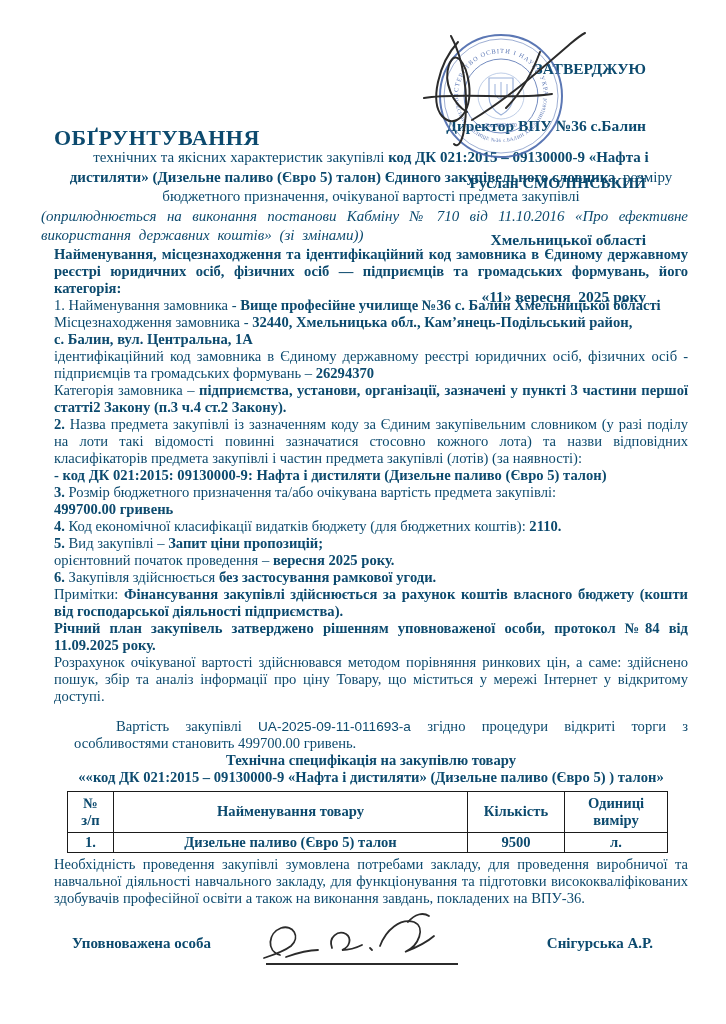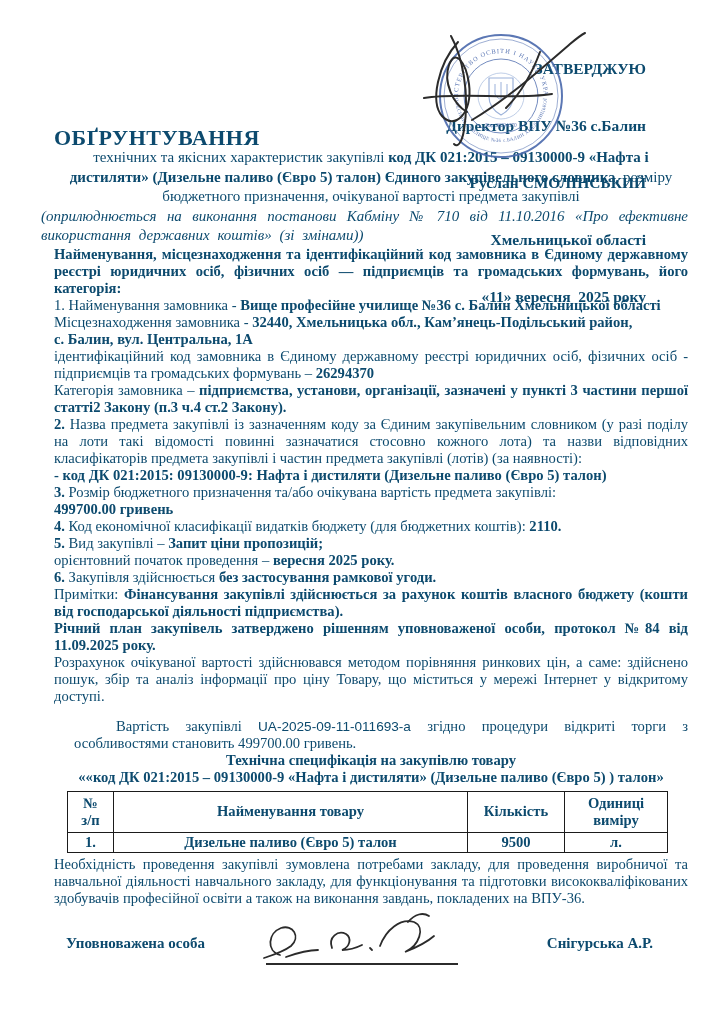--- a/index.html
+++ b/index.html
@@ -28,21 +28,21 @@
   .i{font-style:italic;}
   .sans{font-family:"Liberation Sans",sans-serif;font-size:13.6px;}
   
   table.spec{border-collapse:collapse;margin:5px 0 0 13px;width:600px;table-layout:fixed;}
   .spec th,.spec td{border:1.7px solid #1b1b1b;text-align:center;font-weight:700;font-family:"Liberation Serif",serif;}
   .spec th{font-size:14.6px;line-height:17px;white-space:pre-line;padding:3px 2px;}
   .spec td{font-size:14.6px;padding:1px 2px;}
   .closing{margin-top:3px;}
   
   .footer{position:relative;height:86px;margin-top:4px;}
-  .role{position:absolute;left:12px;top:24px;font-weight:700;font-size:15px;}
+  .role{position:absolute;left:18px;top:24px;font-weight:700;font-size:15px;}
   .sig-line{position:absolute;left:212px;top:52px;width:192px;border-top:2.5px solid #2b2b2b;}
   .sig-bottom{position:absolute;left:202px;top:0px;width:210px;height:56px;pointer-events:none;}
   .name{position:absolute;right:35px;top:24px;font-weight:700;font-size:15px;}
 </style>
 </head>
 <body>
 
 <div class="page">
 
   <div class="approval">

